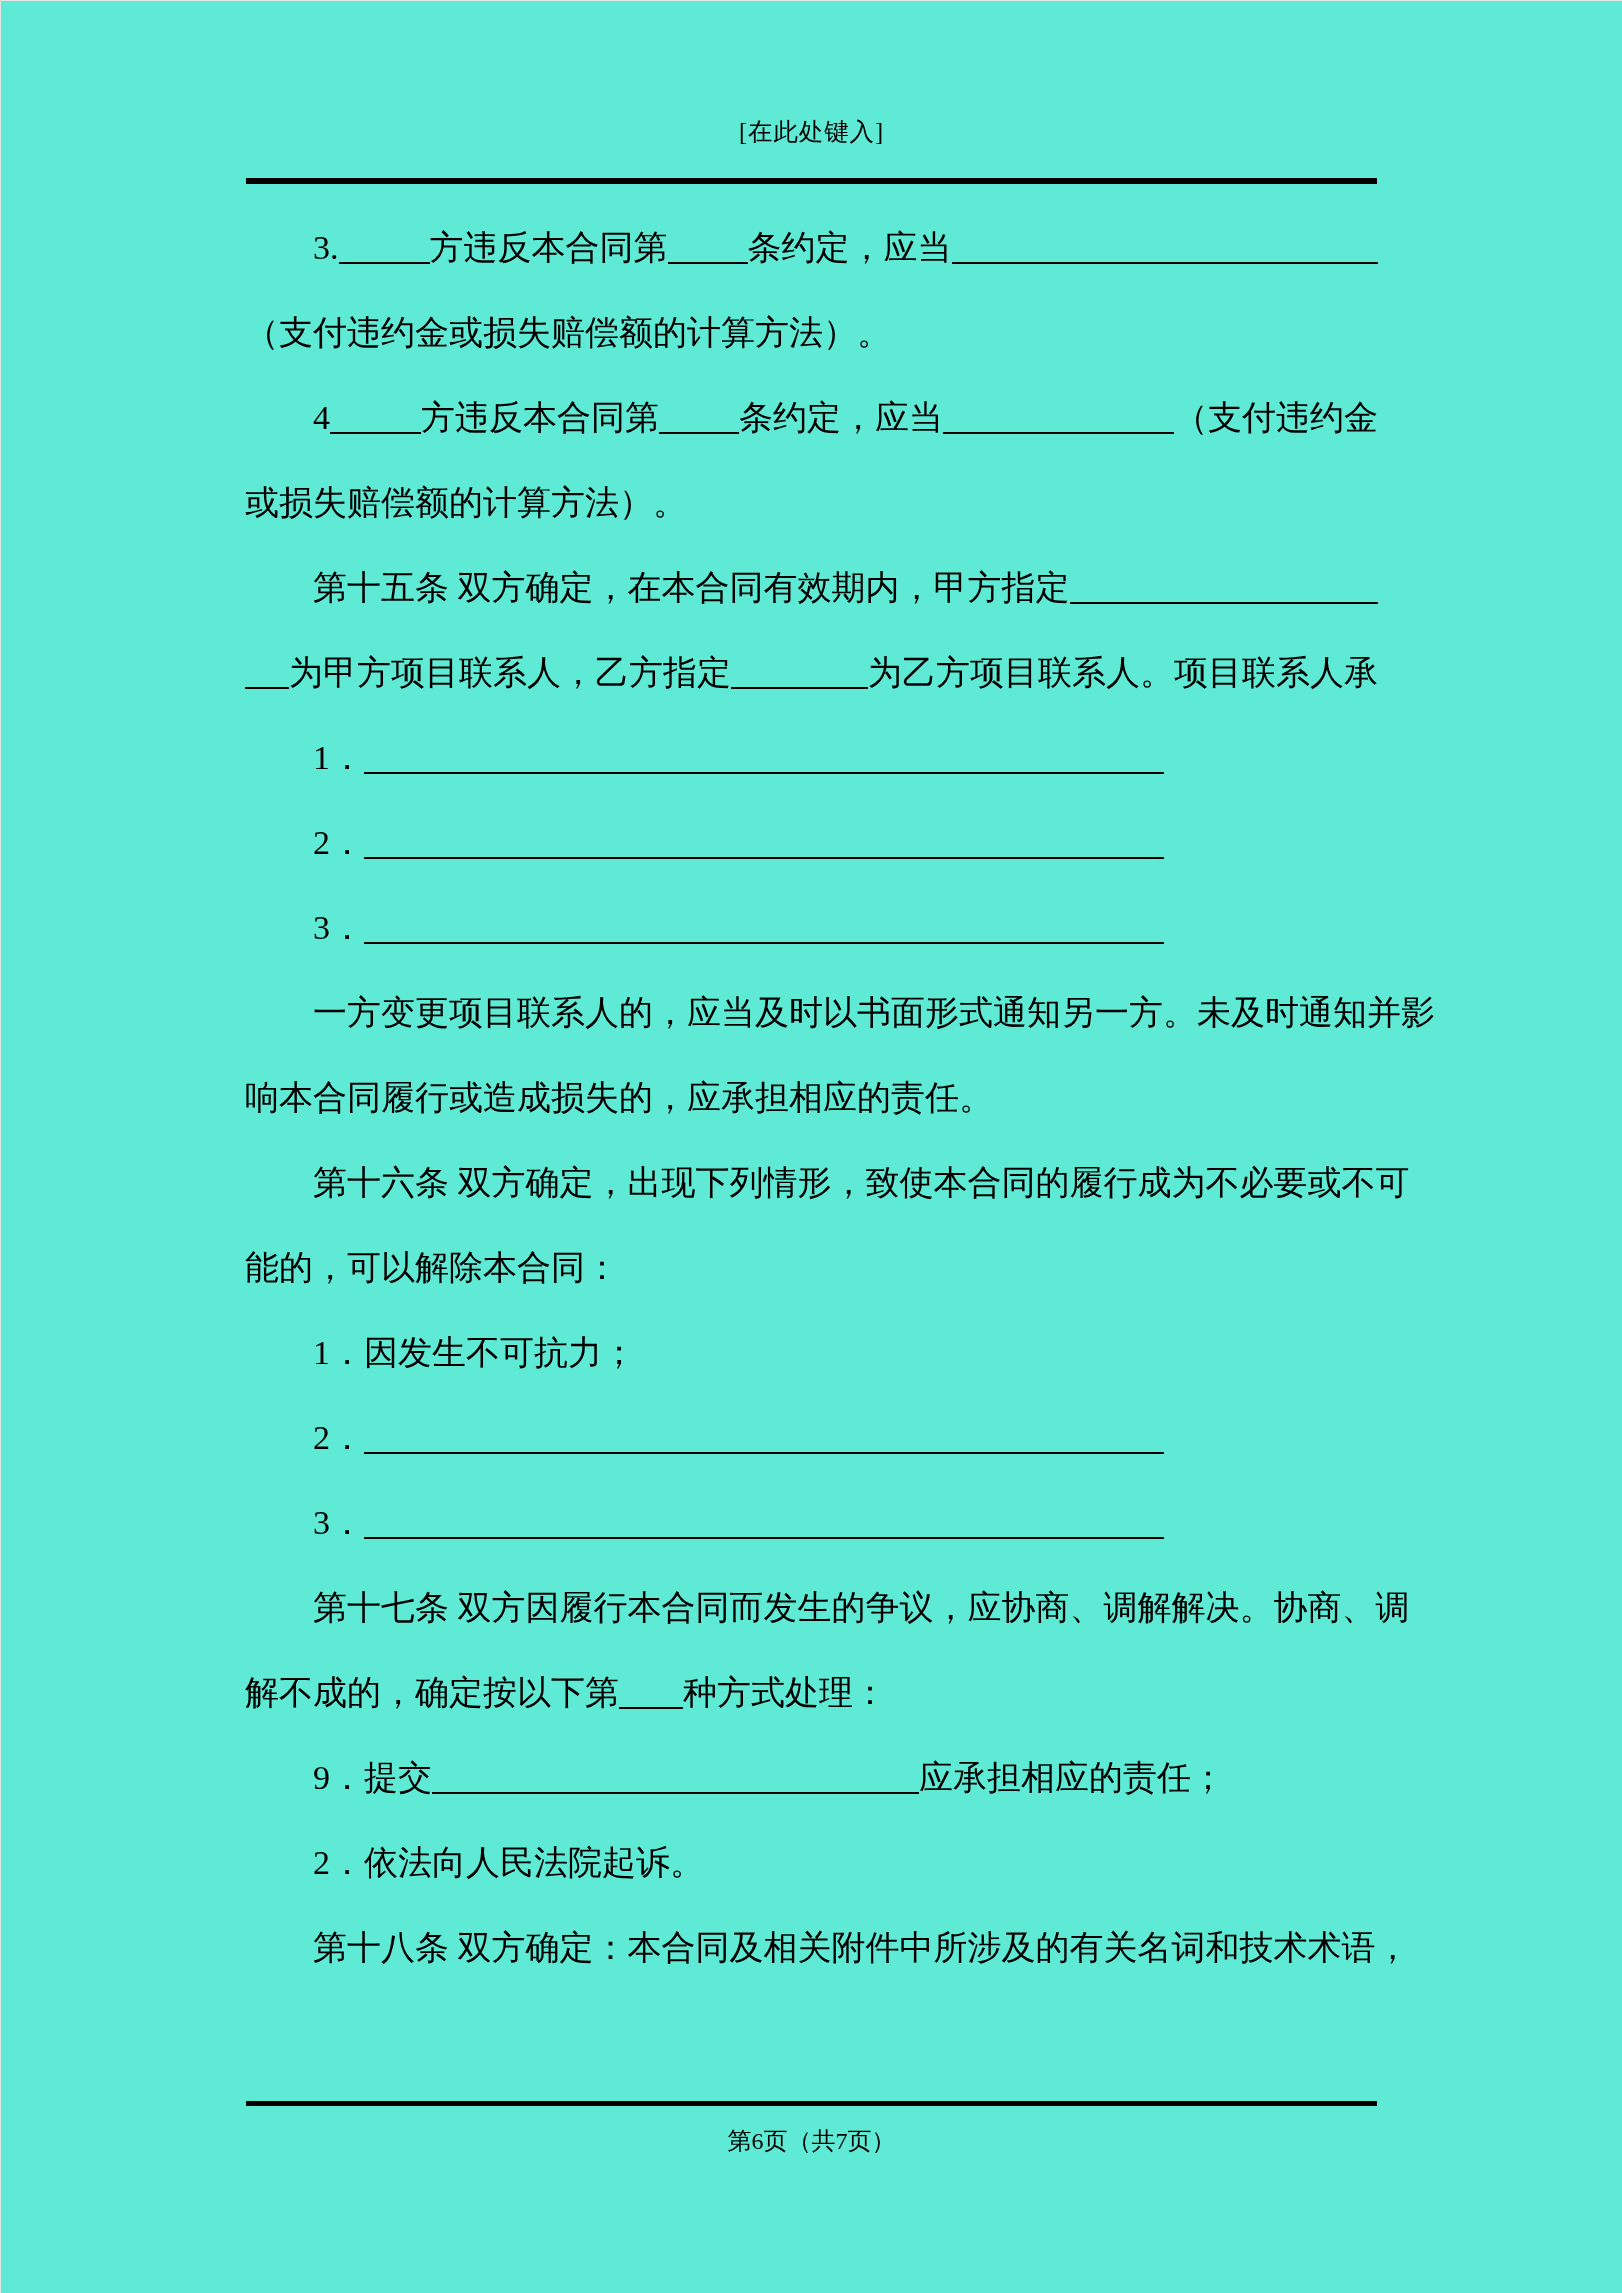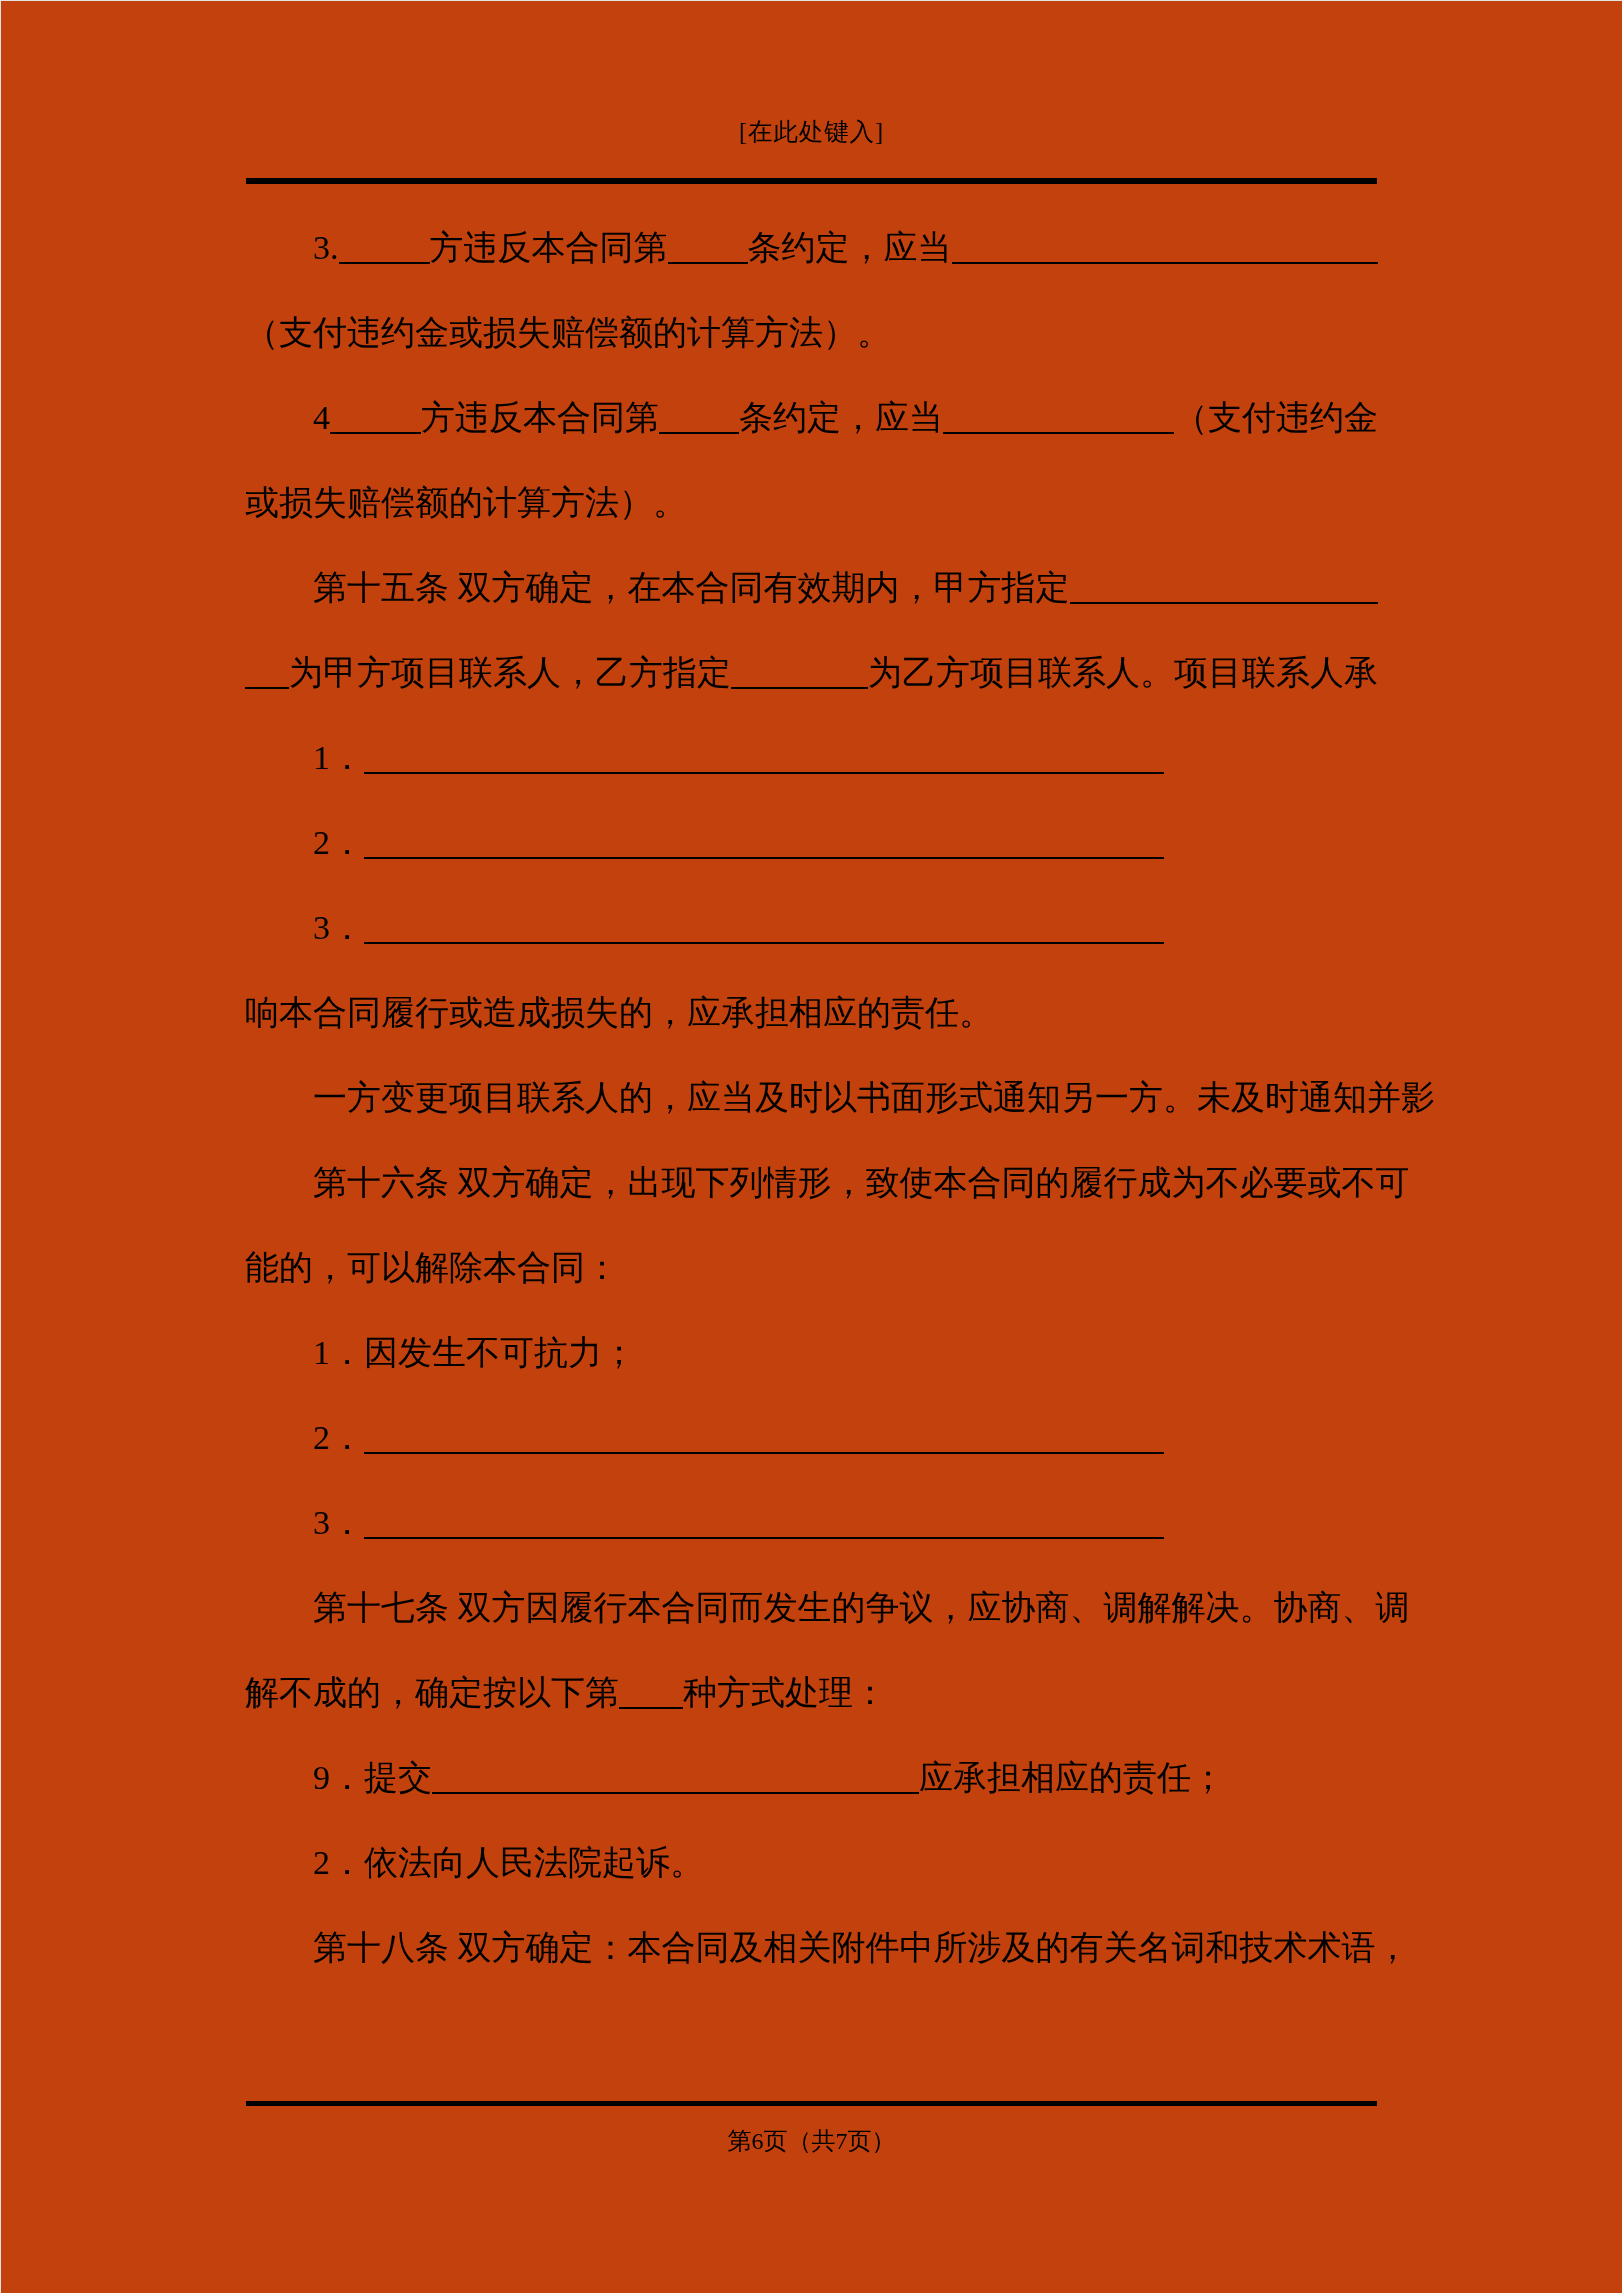--- a/index.html
+++ b/index.html
@@ -4,21 +4,21 @@
 <style>
   html, body {
     margin: 0;
     padding: 0;
     background: #ffffff;
   }
   .page {
     position: relative;
     width: 1623px;
     height: 2294px;
-    background: #c2410c;
+    background: #5eead4;
     box-sizing: border-box;
     border: 0.9px solid #e3e3e3;
     font-family: "Liberation Serif", serif;
     color: #000000;
     overflow: hidden;
   }
   .header-text {
     position: absolute;
     top: 115px;
     left: 0;
@@ -147,24 +147,24 @@
       <div class="line">
         <span class="indent" style="width: 68px;"></span>
         <span class="run">2．</span>
         <span class="blank" style="width: 800px;"></span>
       </div>
       <div class="line">
         <span class="indent" style="width: 68px;"></span>
         <span class="run">3．</span>
         <span class="blank" style="width: 800px;"></span>
       </div>
+      <div class="line justify" style="padding-left: 68px;"><span class="run">一方变更项目联系人的，应当及时以书面形式通知另一方。未及时通知并影</span></div>
       <div class="line">
         <span class="run">响本合同履行或造成损失的，应承担相应的责任。</span>
       </div>
-      <div class="line justify" style="padding-left: 68px;"><span class="run">一方变更项目联系人的，应当及时以书面形式通知另一方。未及时通知并影</span></div>
       <div class="line justify" style="padding-left: 68px;"><span class="run">第十六条 双方确定，出现下列情形，致使本合同的履行成为不必要或不可</span></div>
       <div class="line">
         <span class="run">能的，可以解除本合同：</span>
       </div>
       <div class="line">
         <span class="indent" style="width: 68px;"></span>
         <span class="run">1．因发生不可抗力；</span>
       </div>
       <div class="line">
         <span class="indent" style="width: 68px;"></span>

